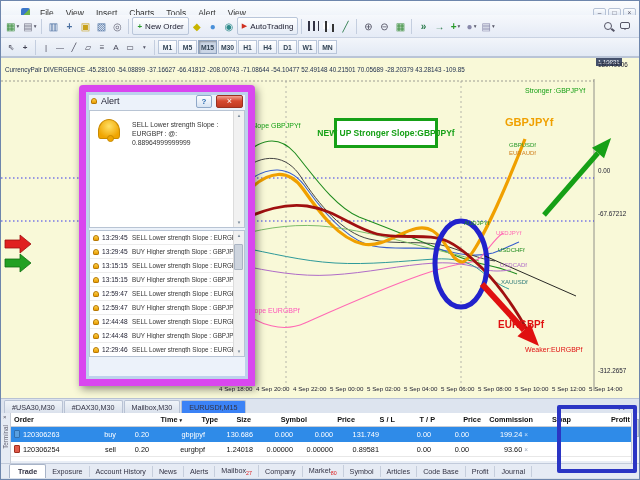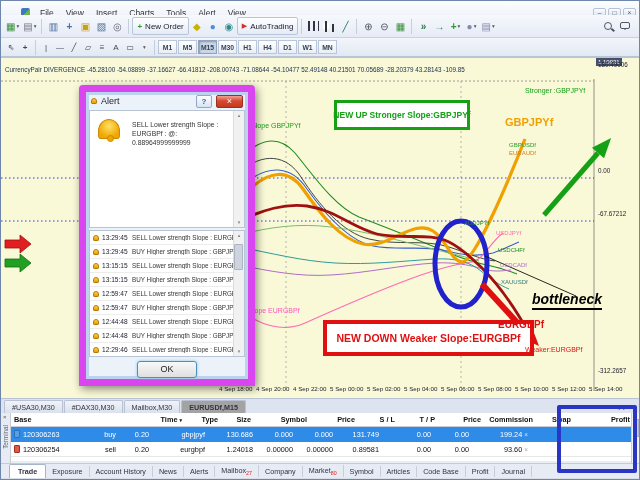--- a/index.html
+++ b/index.html
@@ -32,21 +32,21 @@
   .i-chat::after{content:"";position:absolute;left:2px;bottom:-4px;border:2px solid transparent;border-top-color:#556}
 
   
   .chart{position:absolute;top:57px;left:0;width:640px;height:340px;background:#F9F9D8}
   .divergence{position:absolute;top:8px;left:4px;font-size:6.3px;color:#1A2A4A;white-space:nowrap}
   .chart svg{position:absolute;top:14px;left:0}
   .ylabel{position:absolute;left:597px;font-size:6.3px;color:#223;white-space:nowrap}
   .price-marker{position:absolute;left:595px;top:0;background:#44506B;color:#FFF;font-size:6px;padding:0 2px;line-height:8px}
   .xaxis-label{position:absolute;top:327px;font-size:6.2px;color:#223;white-space:nowrap}
   .ann{position:absolute;white-space:nowrap}
-  .box-green{left:333px;top:42px;width:136px;height:30px;border:3px solid #16A016;background:#FFFFFF;color:#16A016;font-weight:bold;font-size:8.5px;display:flex;align-items:center;justify-content:center}
+  .box-green{left:333px;top:60px;width:104px;height:30px;border:3px solid #16A016;background:#FFFFFF;color:#16A016;font-weight:bold;font-size:8.5px;display:flex;align-items:center;justify-content:center}
   .box-red{left:322px;top:262px;width:211px;height:36px;border:4px solid #E01010;background:#FFFFFF;color:#E01010;font-weight:bold;font-size:10.5px;display:flex;align-items:center;justify-content:center}
   .lab-tiny{font-size:6px}
 
   
   .alert{position:absolute;left:78px;top:84px;width:176px;height:301px;z-index:30;background:#ECF2FA;border:7px solid #d946ef;border-radius:4px 4px 0 0;box-shadow:2px 3px 9px rgba(0,0,0,.45),inset 0 0 0 3px #BDD2EC}
   .alert-title{height:18px;display:flex;align-items:center;padding:0 5px;gap:4px}
   .alert-title .t{font-size:9px;color:#223}
   .btn-help{margin-left:auto;width:16px;height:13px;border:1px solid #8FA8C8;border-radius:2px;background:linear-gradient(#FDFEFF,#D7E3F2);color:#2B6BB0;font-size:8px;font-weight:bold;text-align:center;line-height:12px}
   .btn-close-red{width:27px;height:13px;background:linear-gradient(#F2A394,#D6492F 45%,#C03A22);border:1px solid #9A3020;border-radius:2px;color:#FFF;font-size:9px;line-height:11px;text-align:center}
   .alert-msgpane{height:118px;background:#FFF;border:1px solid #B8C4D4;margin:0 3px;position:relative}
@@ -60,21 +60,21 @@
   .bell{width:6px;height:6px;background:linear-gradient(#FFD34D,#E89B00);border:1px solid #B87800;border-radius:50% 50% 18% 18%;flex:none}
   .atime{font-size:6.6px;color:#223;width:27px;flex:none}
   .atext{font-size:6.3px;color:#333;white-space:nowrap;overflow:hidden;flex:1}
   .sb-thumb{position:absolute;right:1px;top:13px;width:9px;height:26px;background:#CDD4DE;border:1px solid #AAB4C2;border-radius:1px}
   .ok-row{height:25px;display:flex;align-items:center;justify-content:center}
   .ok-btn{width:60px;height:17px;font-size:9px;color:#222;background:linear-gradient(#F9F9F9,#DFDFDF);border:1px solid #4C8FBD;border-radius:3px;box-shadow:0 0 3px #7FC2E8;text-align:center;line-height:15px}
 
   
   .chart-tabs{position:absolute;top:397px;left:0;right:0;height:15px;background:#DDE4EF;border-top:1px solid #B8C2D4;display:flex;align-items:flex-end;padding-left:3px}
   .ctab{font-size:7.2px;color:#334;padding:2px 7px 1px;border:1px solid #B8C2D4;border-bottom:none;background:linear-gradient(#F0F4F9,#DAE1EC);margin-right:1px;border-radius:2px 2px 0 0;white-space:nowrap}
-  .ctab.active{background:#a3a3a3;font-weight:bold}
+  .ctab.active{background:#3b82f6;font-weight:normal}
   .hscroll{margin-left:auto;font-size:6px;color:#667;padding:0 10px 2px 0;letter-spacing:3px}
   .term-strip{position:absolute;left:0;top:412px;width:10px;height:50px;background:#E6EBF4;border-right:1px solid #C8CDD6}
   .term-strip .x{position:absolute;top:1px;left:2px;font-size:6px;color:#556}
   .term-strip .v{position:absolute;top:12px;left:1px;font-size:6.3px;color:#667;writing-mode:vertical-rl;transform:rotate(180deg)}
   .table-wrap{position:absolute;top:412px;left:10px;right:8px;height:48px;background:#FFF;font-size:7.3px}
   .trow{display:flex;height:15px;line-height:15px;white-space:nowrap}
   .thead{height:14px;line-height:14px;border-bottom:1px solid #C8CDD6;font-weight:bold;color:#111}
   .cell{padding:0 3px;text-align:right;overflow:hidden;flex:none}
   .cell.left{text-align:left}
   .row-sel{background:#2F8BE8;color:#FFF}
@@ -295,33 +295,29 @@
     <span class="xaxis-label" style="left:477px">5 Sep 08:00</span>
     <span class="xaxis-label" style="left:514px">5 Sep 10:00</span>
     <span class="xaxis-label" style="left:551px">5 Sep 12:00</span>
     <span class="xaxis-label" style="left:588px">5 Sep 14:00</span>
 
     <div class="ann" style="left:205px;top:64px;color:#16A016;font-size:7px">OLD Stronger Slope GBPJPYf</div>
     <div class="ann" style="left:205px;top:249px;color:#FF55BB;font-size:7px">OLD Weaker Slope EURGBPf</div>
     <div class="ann box-green">
         <span>NEW UP Stronger Slope:GBPJPYf</span>
       </div>
-    <div class="ann box-red">
-        <span>NEW DOWN Weaker Slope:EURGBPf</span>
-      </div>
     <div class="ann" style="left:524px;top:29px;color:#16A016;font-size:7px">Stronger :GBPJPYf</div>
     <div class="ann" style="left:504px;top:58px;color:#F0A000;font-size:11px;font-weight:bold">GBPJPYf</div>
     <div class="ann lab-tiny" style="left:508px;top:84px;color:#2A9A2A">GBPUSDf</div>
     <div class="ann lab-tiny" style="left:508px;top:92px;color:#D08020">EURAUDf</div>
     <div class="ann lab-tiny" style="left:463px;top:162px;color:#1E8B1E">AUDJPYf</div>
     <div class="ann lab-tiny" style="left:495px;top:172px;color:#FF69B4">USDJPYf</div>
     <div class="ann lab-tiny" style="left:497px;top:189px;color:#1E8B1E">USDCHFf</div>
     <div class="ann lab-tiny" style="left:499px;top:204px;color:#B06CC8">USDCADf</div>
     <div class="ann lab-tiny" style="left:500px;top:221px;color:#2E7A7A">XAUUSDf</div>
-    <div class="ann" style="left:531px;top:233px;color:#000;font-size:14px;font-weight:bold;font-style:italic;border-bottom:2px solid #000;padding-bottom:1px">bottleneck</div>
     <div class="ann" style="left:497px;top:261px;color:#E01010;font-size:10px;font-weight:bold">EURGBPf</div>
     <div class="ann" style="left:524px;top:288px;color:#E01010;font-size:7px">Weaker:EURGBPf</div>
   </div>
 
   <div class="alert">
     <div class="alert-title">
       <span class="bell"></span>
       <span class="t">Alert</span>
       <span class="btn-help">?</span>
       <span class="btn-close-red">×</span>
@@ -379,41 +375,38 @@
           <span class="bell"></span>
           <span class="atime">12:29:46</span>
           <span class="atext">SELL Lower strength Slope : EURGBPf : @: 0.896310...</span>
         </div>
       <div class="vsb">
         <span>▴</span>
         <span>▾</span>
       </div>
       <div class="sb-thumb"></div>
     </div>
-    <div class="ok-row">
-      <span class="ok-btn">OK</span>
-    </div>
   </div>
 
   <div class="chart-tabs">
     <span class="ctab">#USA30,M30</span>
     <span class="ctab">#DAX30,M30</span>
     <span class="ctab">Mailbox,M30</span>
     <span class="ctab active">EURUSDf,M15</span>
     <span class="hscroll"><span>◂</span><span>▸</span></span>
   </div>
 
   <div class="term-strip">
     <span class="x">×</span>
     <span class="v">Terminal</span>
   </div>
 
   <div class="table-wrap">
     <div class="trow thead">
-      <span class="cell left" style="width:72px"><span>Base</span></span>
+      <span class="cell left" style="width:72px"><span>Order</span></span>
       <span class="cell" style="width:102px"><span>Time</span> <span style="font-size:5px">▾</span></span>
       <span class="cell" style="width:36px"><span>Type</span></span>
       <span class="cell" style="width:33px"><span>Size</span></span>
       <span class="cell" style="width:56px"><span>Symbol</span></span>
       <span class="cell" style="width:48px"><span>Price</span></span>
       <span class="cell" style="width:40px"><span>S / L</span></span>
       <span class="cell" style="width:40px"><span>T / P</span></span>
       <span class="cell" style="width:46px"><span>Price</span></span>
       <span class="cell" style="width:52px"><span>Commission</span></span>
       <span class="cell" style="width:38px"><span>Swap</span></span>

